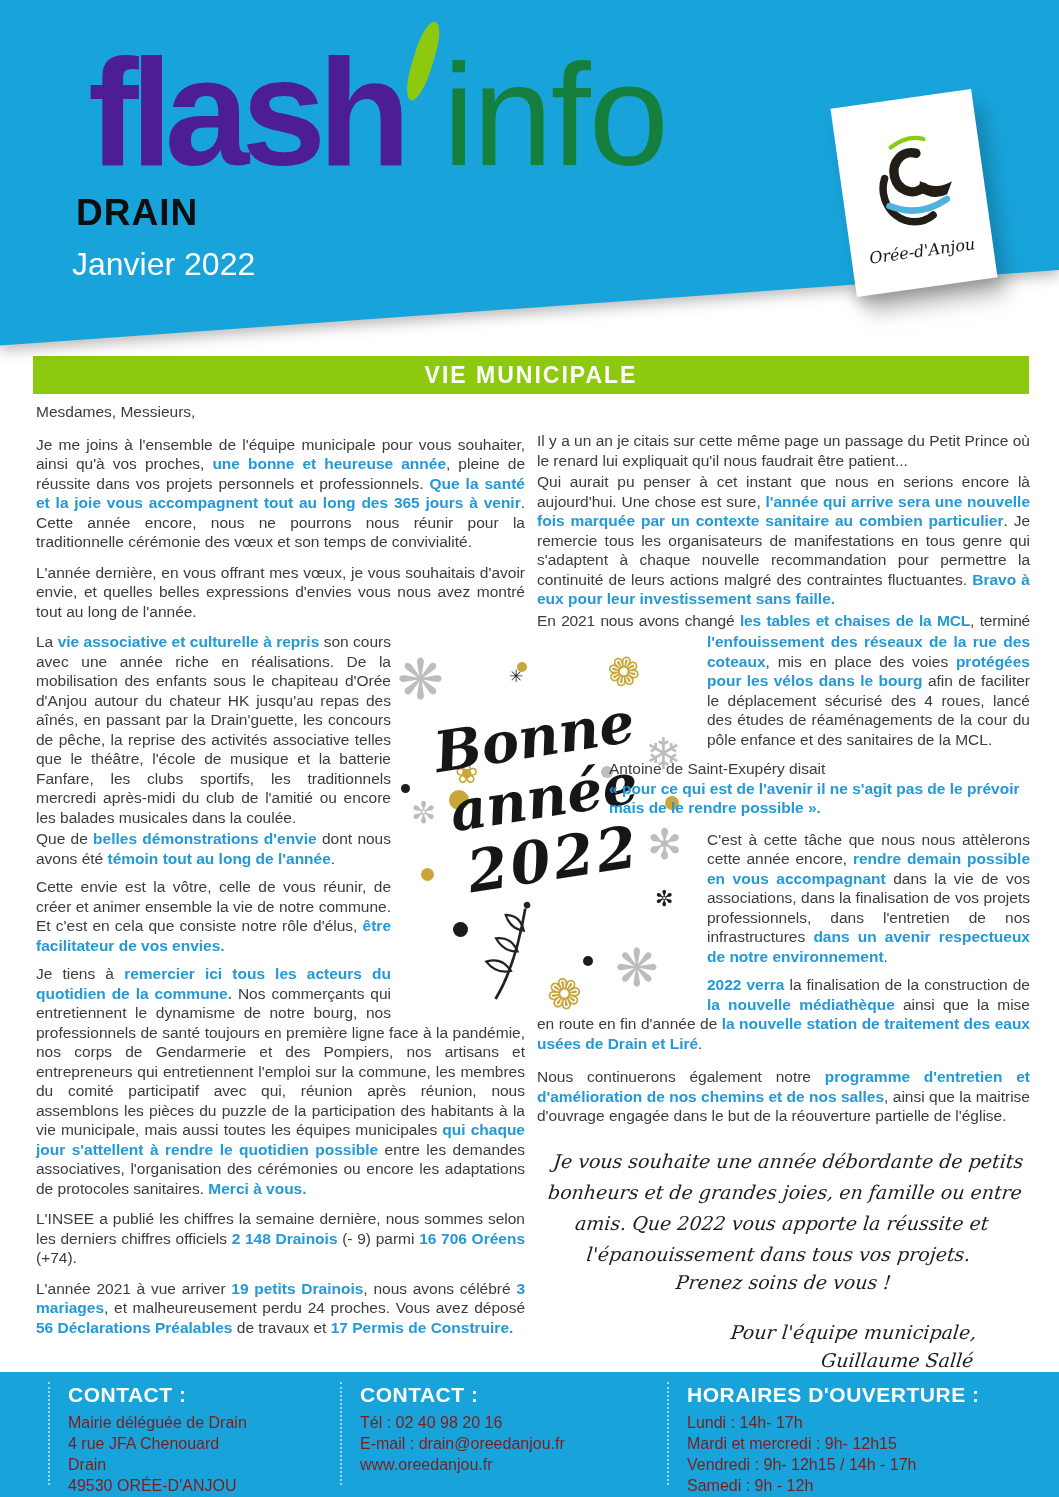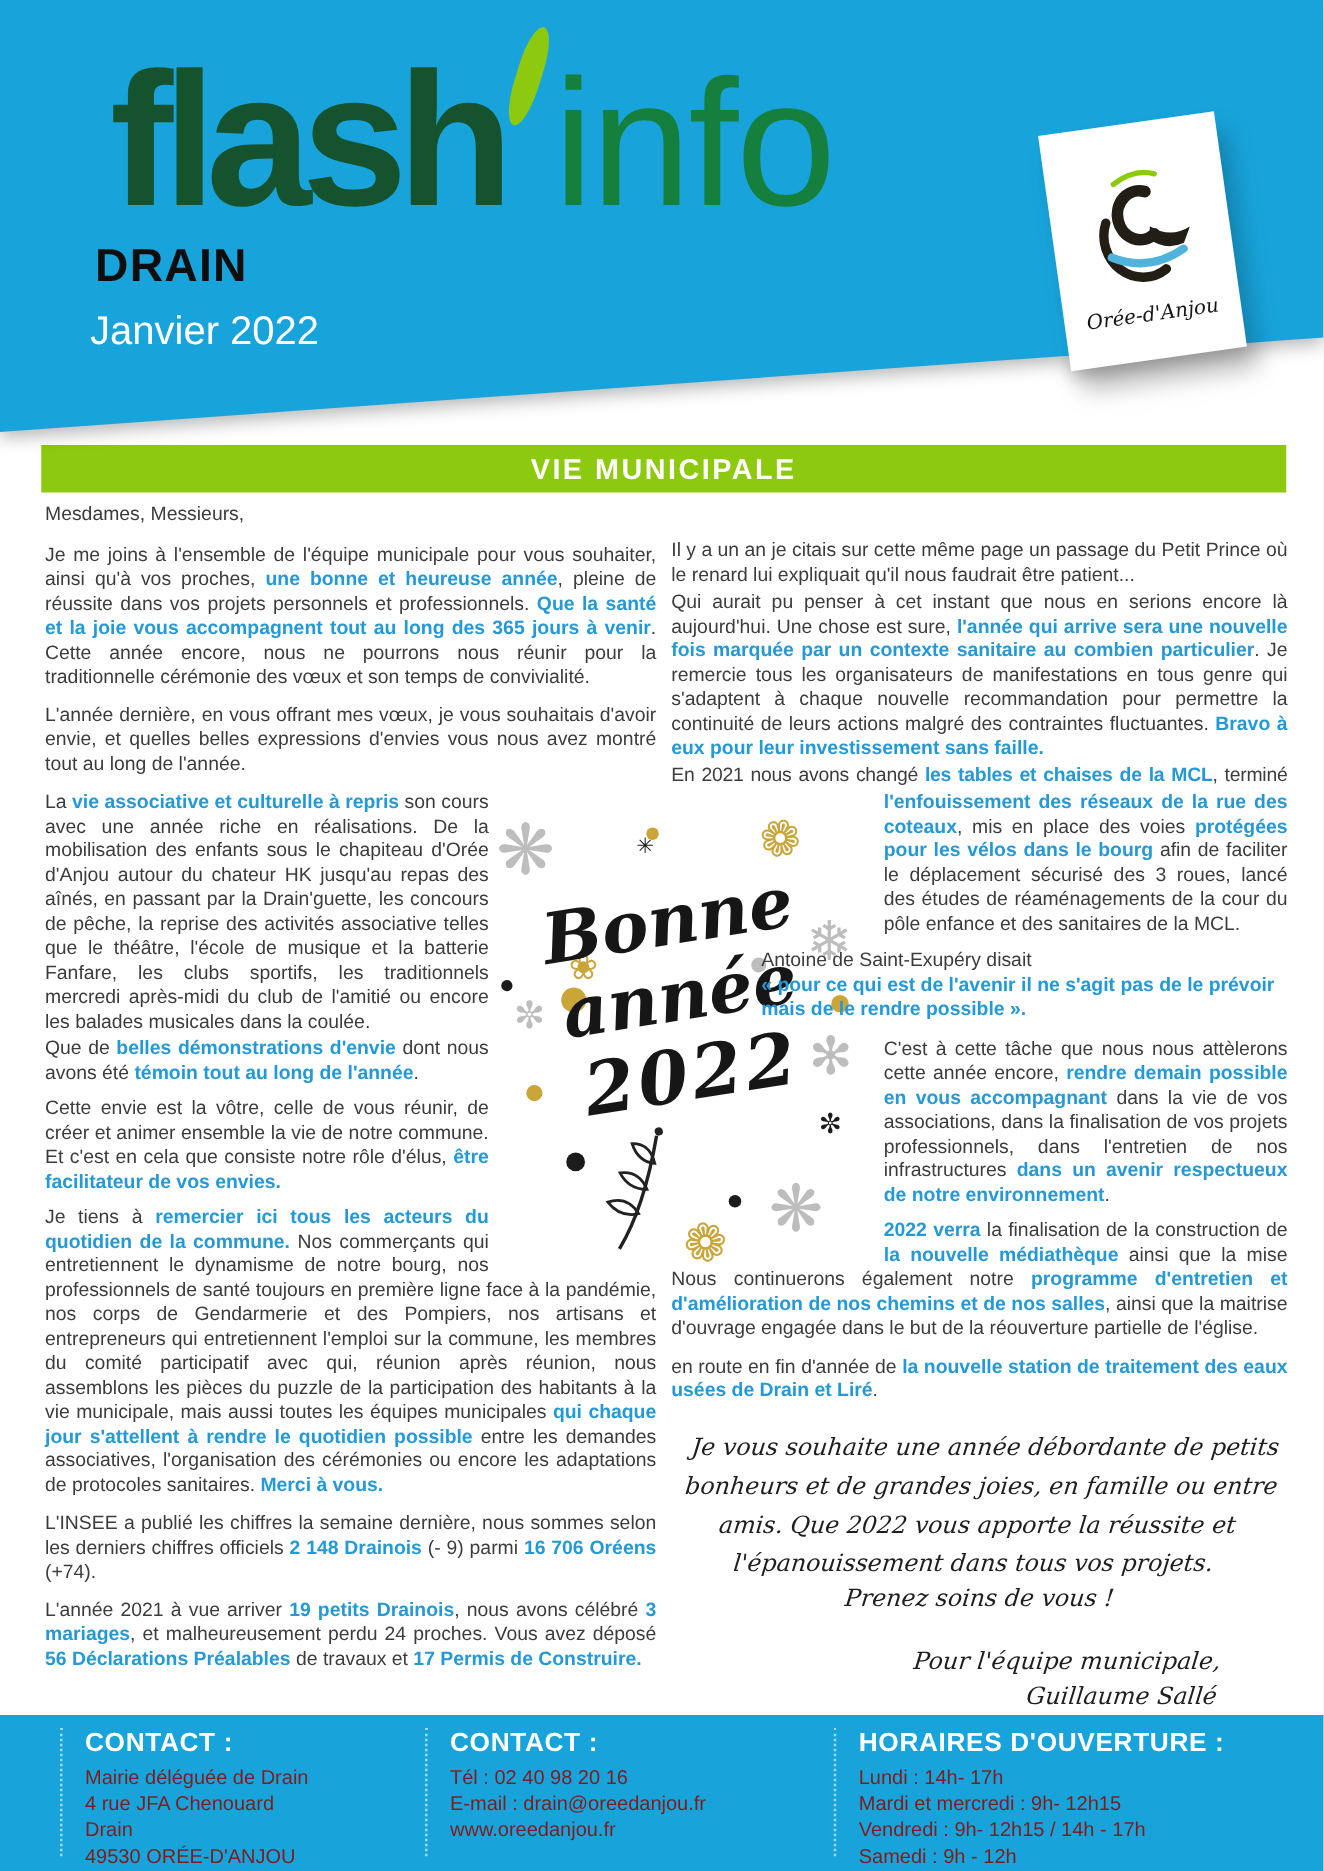--- a/index.html
+++ b/index.html
@@ -8,21 +8,21 @@
     position:relative; width:1059px; height:1497px; margin:0 auto;
     background:#ffffff; overflow:hidden;
     font-family:"Liberation Sans", sans-serif; color:#3c3c3c;
   }
   
   .header-wrap{ position:absolute; left:0; top:0; width:1059px; height:360px;
     filter:drop-shadow(0 5px 7px rgba(0,0,0,.28)); z-index:2;}
   .header-bg{ position:absolute; inset:0; background:#18A4DB;
     clip-path:polygon(0 0,100% 0,100% 75%,0 96%); }
   .brand{ position:absolute; left:88px; top:14px; display:flex; align-items:baseline; white-space:nowrap;}
-  .brand-flash{ font-size:152px; font-weight:800; letter-spacing:-8px; color:#14532d; line-height:1.3;}
+  .brand-flash{ font-size:152px; font-weight:800; letter-spacing:-8px; color:#4c1d95; line-height:1.3;}
   .brand-leaf{ width:20px; height:82px; background:#8DC90E; border-radius:62% 58% 60% 58% / 50% 46% 54% 50%;
     transform:rotate(17deg); align-self:flex-start; margin:6px 10px 0 10px; }
   .brand-info{ font-size:144px; font-weight:100; letter-spacing:-2px; color:#15803d; line-height:1.3;}
   .commune{ position:absolute; left:76px; top:192px; font-size:37px; font-weight:700; color:#0e0e0e; letter-spacing:1px;}
   .issue{ position:absolute; left:72px; top:246px; font-size:32px; color:#ffffff; font-weight:400;}
   .logo-card{ position:absolute; left:843px; top:98px; width:142px; height:190px; background:#ffffff;
     transform:rotate(-8deg); box-shadow:8px 16px 20px rgba(0,0,0,.22);
     display:flex; flex-direction:column; align-items:center; justify-content:center; gap:4px;}
   .logo-svg{ width:94px; height:112px; }
   .logo-name{ font-family:"DejaVu Serif", serif; font-style:italic; font-size:16px; color:#161616;}
@@ -140,29 +140,29 @@
     <p class="para nr fj" style="margin-bottom:0;"><span>Je tiens à </span><span class="hl">remercier ici tous les acteurs du quotidien de la commune.</span><span> Nos commerçants qui entretiennent le dynamisme de notre bourg, nos</span></p>
     <p class="para"><span>professionnels de santé toujours en première ligne face à la pandémie, nos corps de Gendarmerie et des Pompiers, nos artisans et entrepreneurs qui entretiennent l'emploi sur la commune, les membres du comité participatif avec qui, réunion après réunion, nous assemblons les pièces du puzzle de la participation des habitants à la vie municipale, mais aussi toutes les équipes municipales </span><span class="hl">qui chaque jour s'attellent à rendre le quotidien possible</span><span> entre les demandes associatives, l'organisation des cérémonies ou encore les adaptations de protocoles sanitaires. </span><span class="hl">Merci à vous.</span></p>
     <p class="para"><span>L'INSEE a publié les chiffres la semaine dernière, nous sommes selon les derniers chiffres officiels </span><span class="hl">2 148 Drainois</span><span> (- 9) parmi </span><span class="hl">16 706 Oréens</span><span> (+74).</span></p>
     <p class="para"><span>L'année 2021 à vue arriver </span><span class="hl">19 petits Drainois</span><span>, nous avons célébré </span><span class="hl">3 mariages</span><span>, et malheureusement perdu 24 proches. Vous avez déposé </span><span class="hl">56 Déclarations Préalables</span><span> de travaux et </span><span class="hl">17 Permis de Construire.</span></p>
   </div>
 
   <div class="col col-right">
     <p class="para mb0"><span>Il y a un an je citais sur cette même page un passage du Petit Prince où le renard lui expliquait qu'il nous faudrait être patient...</span></p>
     <p class="para mb0"><span>Qui aurait pu penser à cet instant que nous en serions encore là aujourd'hui. Une chose est sure, </span><span class="hl">l'année qui arrive sera une nouvelle fois marquée par un contexte sanitaire au combien particulier</span><span>. Je remercie tous les organisateurs de manifestations en tous genre qui s'adaptent à chaque nouvelle recommandation pour permettre la continuité de leurs actions malgré des contraintes fluctuantes. </span><span class="hl">Bravo à eux pour leur investissement sans faille.</span></p>
     <p class="para fj tight mb0"><span>En 2021 nous avons changé </span><span class="hl">les tables et chaises de la MCL</span><span>, terminé</span></p>
-    <p class="para nl mb0"><span class="hl">l'enfouissement des réseaux de la rue des coteaux</span><span>, mis en place des voies </span><span class="hl">protégées pour les vélos dans le bourg</span><span> afin de faciliter le déplacement sécurisé des 3 roues, lancé des études de réaménagements de la cour du pôle enfance et des sanitaires de la MCL.</span></p>
+    <p class="para nl mb0"><span class="hl">l'enfouissement des réseaux de la rue des coteaux</span><span>, mis en place des voies </span><span class="hl">protégées pour les vélos dans le bourg</span><span> afin de faciliter le déplacement sécurisé des 4 roues, lancé des études de réaménagements de la cour du pôle enfance et des sanitaires de la MCL.</span></p>
     <div class="quote-block">
       <div class="quote-intro">Antoine de Saint-Exupéry disait</div>
       <div class="quote-text">« pour ce qui est de l'avenir il ne s'agit pas de le prévoir mais de le rendre possible ».</div>
     </div>
     <p class="para nl" style="margin-bottom:9px;"><span>C'est à cette tâche que nous nous attèlerons cette année encore, </span><span class="hl">rendre demain possible en vous accompagnant</span><span> dans la vie de vos associations, dans la finalisation de vos projets professionnels, dans l'entretien de nos infrastructures </span><span class="hl">dans un avenir respectueux de notre environnement</span><span>.</span></p>
     <p class="para nl fj" style="margin-bottom:0;"><span class="hl">2022 verra</span><span> la finalisation de la construction de </span><span class="hl">la nouvelle médiathèque</span><span> ainsi que la mise</span></p>
+    <p class="para" style="margin-bottom:14px;"><span>en route en fin d'année de </span><span class="hl">la nouvelle station de traitement des eaux usées de Drain et Liré</span><span>.</span></p>
     <p class="para"><span>Nous continuerons également notre </span><span class="hl">programme d'entretien et d'amélioration de nos chemins et de nos salles</span><span>, ainsi que la maitrise d'ouvrage engagée dans le but de la réouverture partielle de l'église.</span></p>
-    <p class="para" style="margin-bottom:14px;"><span>en route en fin d'année de </span><span class="hl">la nouvelle station de traitement des eaux usées de Drain et Liré</span><span>.</span></p>
     <div class="script sig-message">Je vous souhaite une année débordante de petits bonheurs et de grandes joies, en famille ou entre amis. Que 2022 vous apporte la réussite et l'épanouissement dans tous vos projets.</div>
     <div class="script sig-closing">Prenez soins de vous !</div>
     <div class="script sig-byline">
       <div>Pour l'équipe municipale,</div>
       <div>Guillaume Sallé</div>
     </div>
   </div>
 
   <div class="footer">
     <div class="f-col f-col1">

